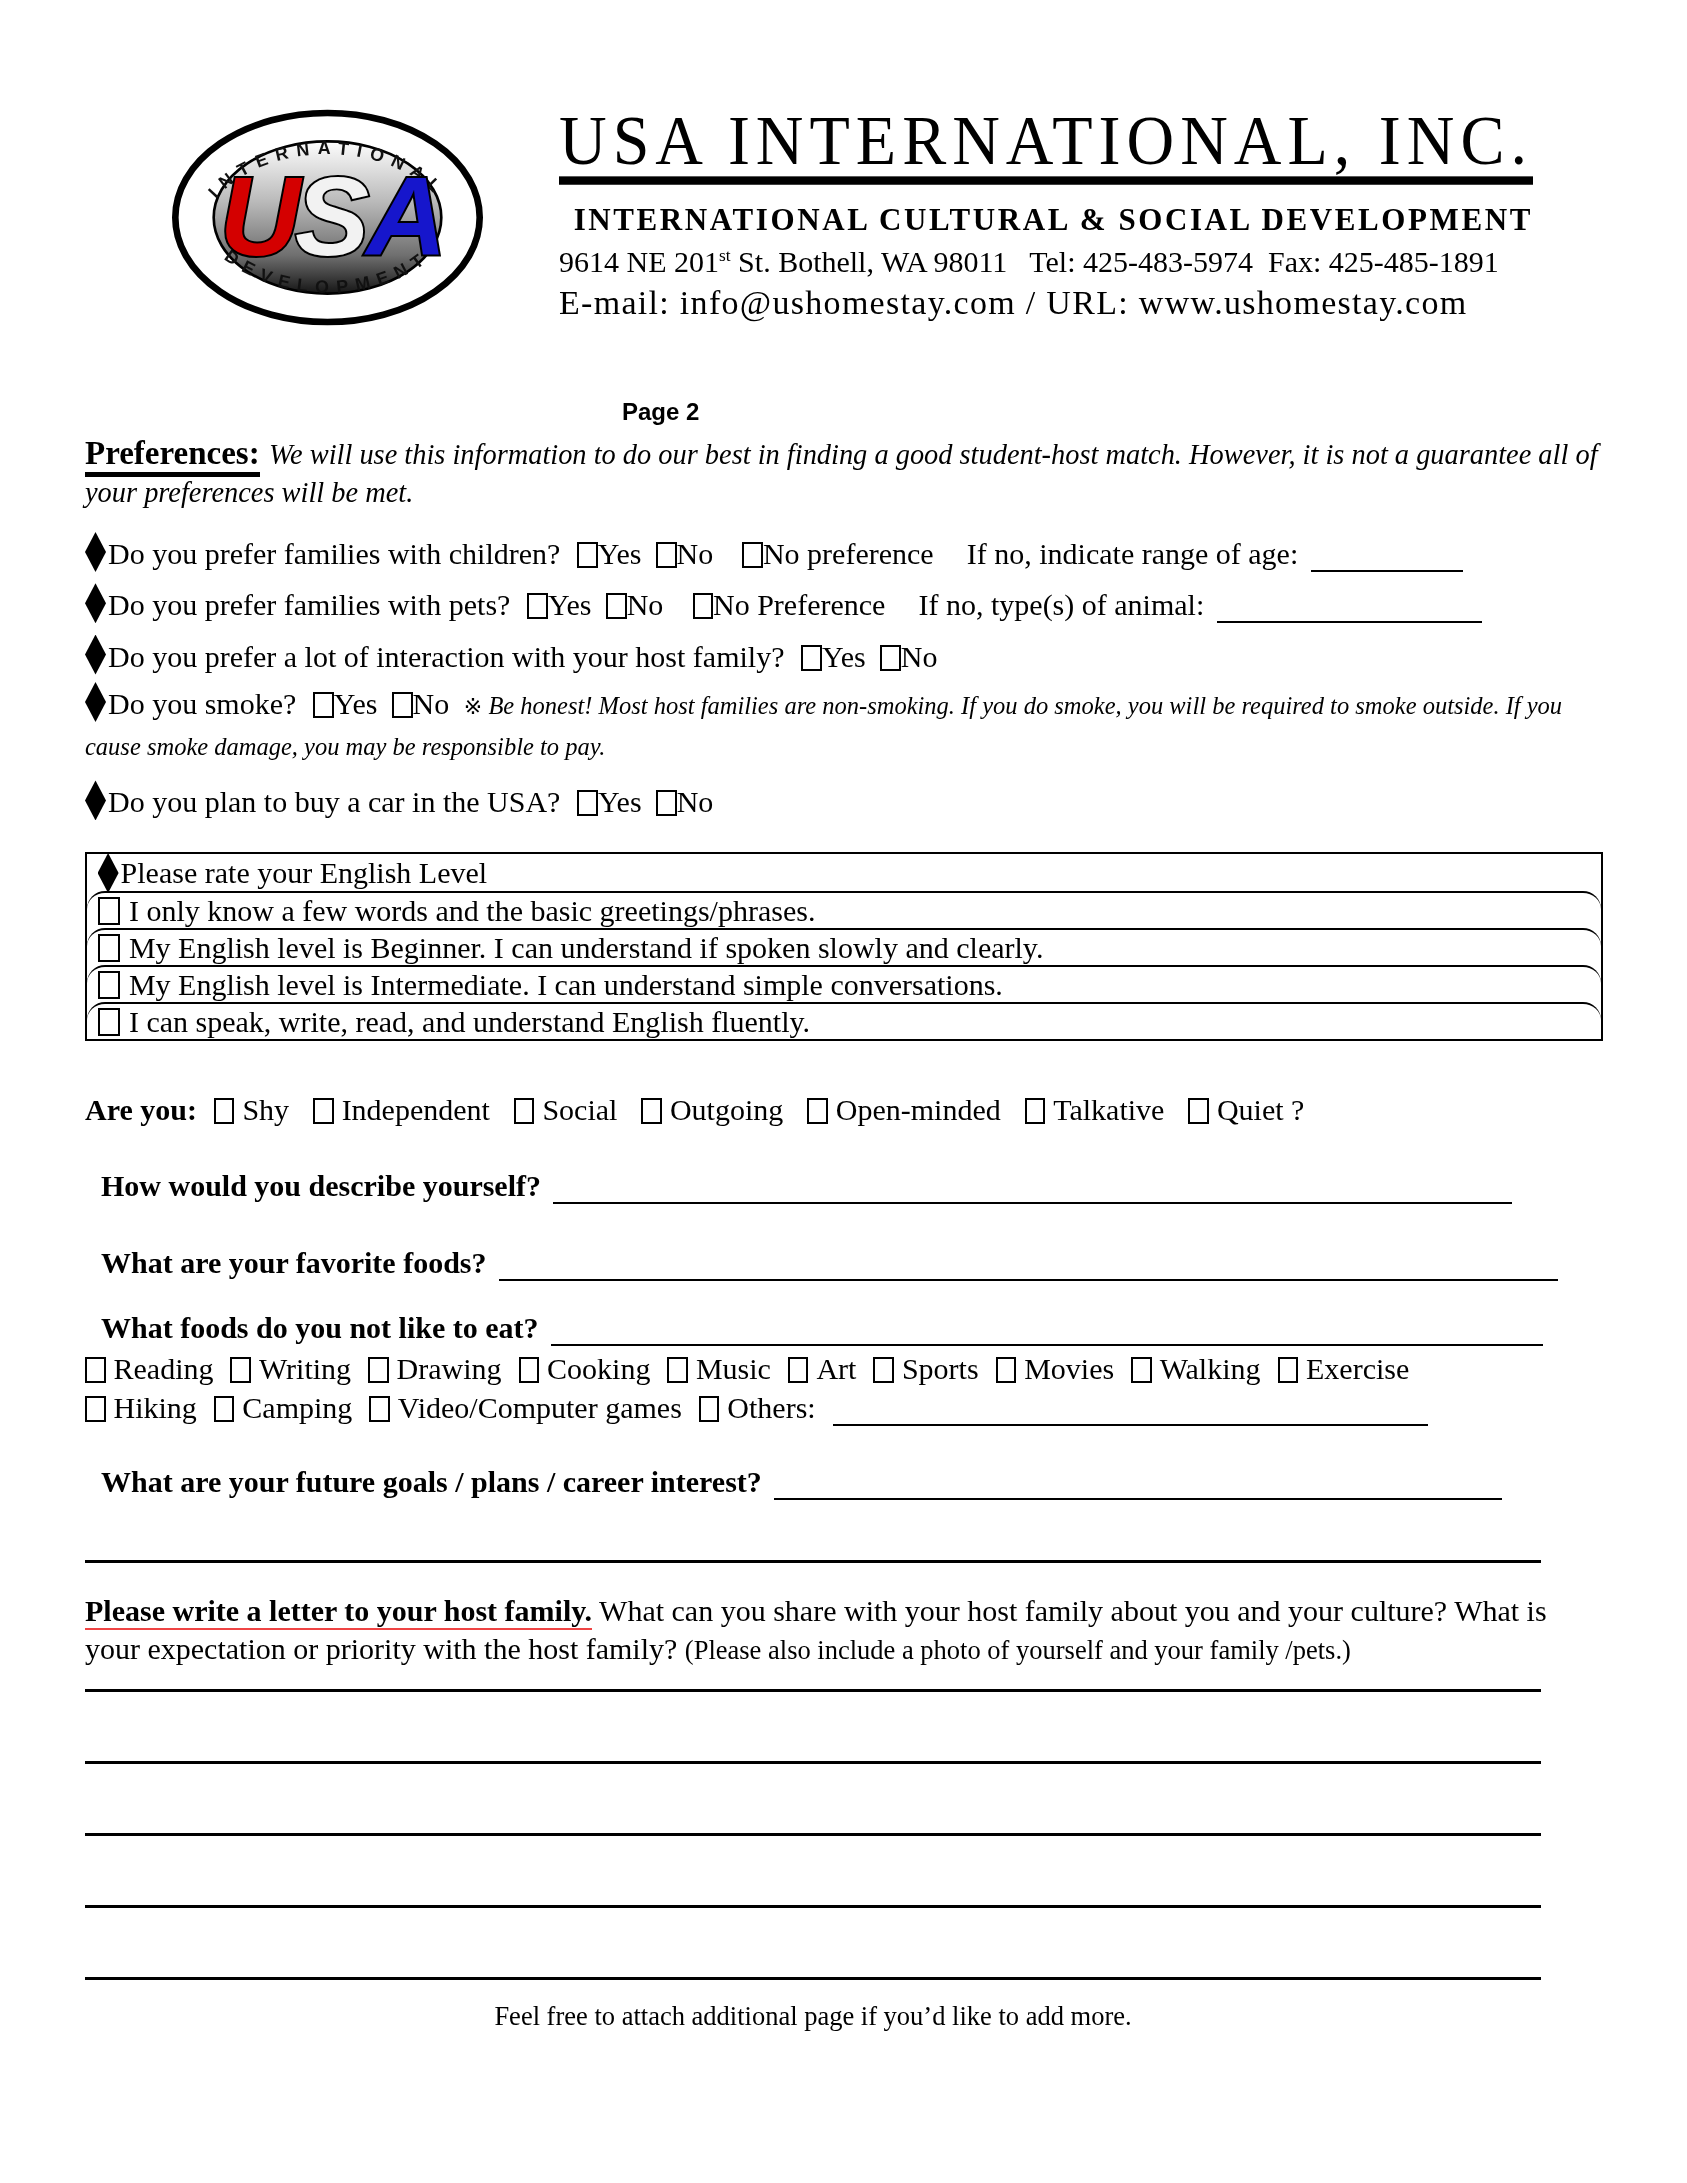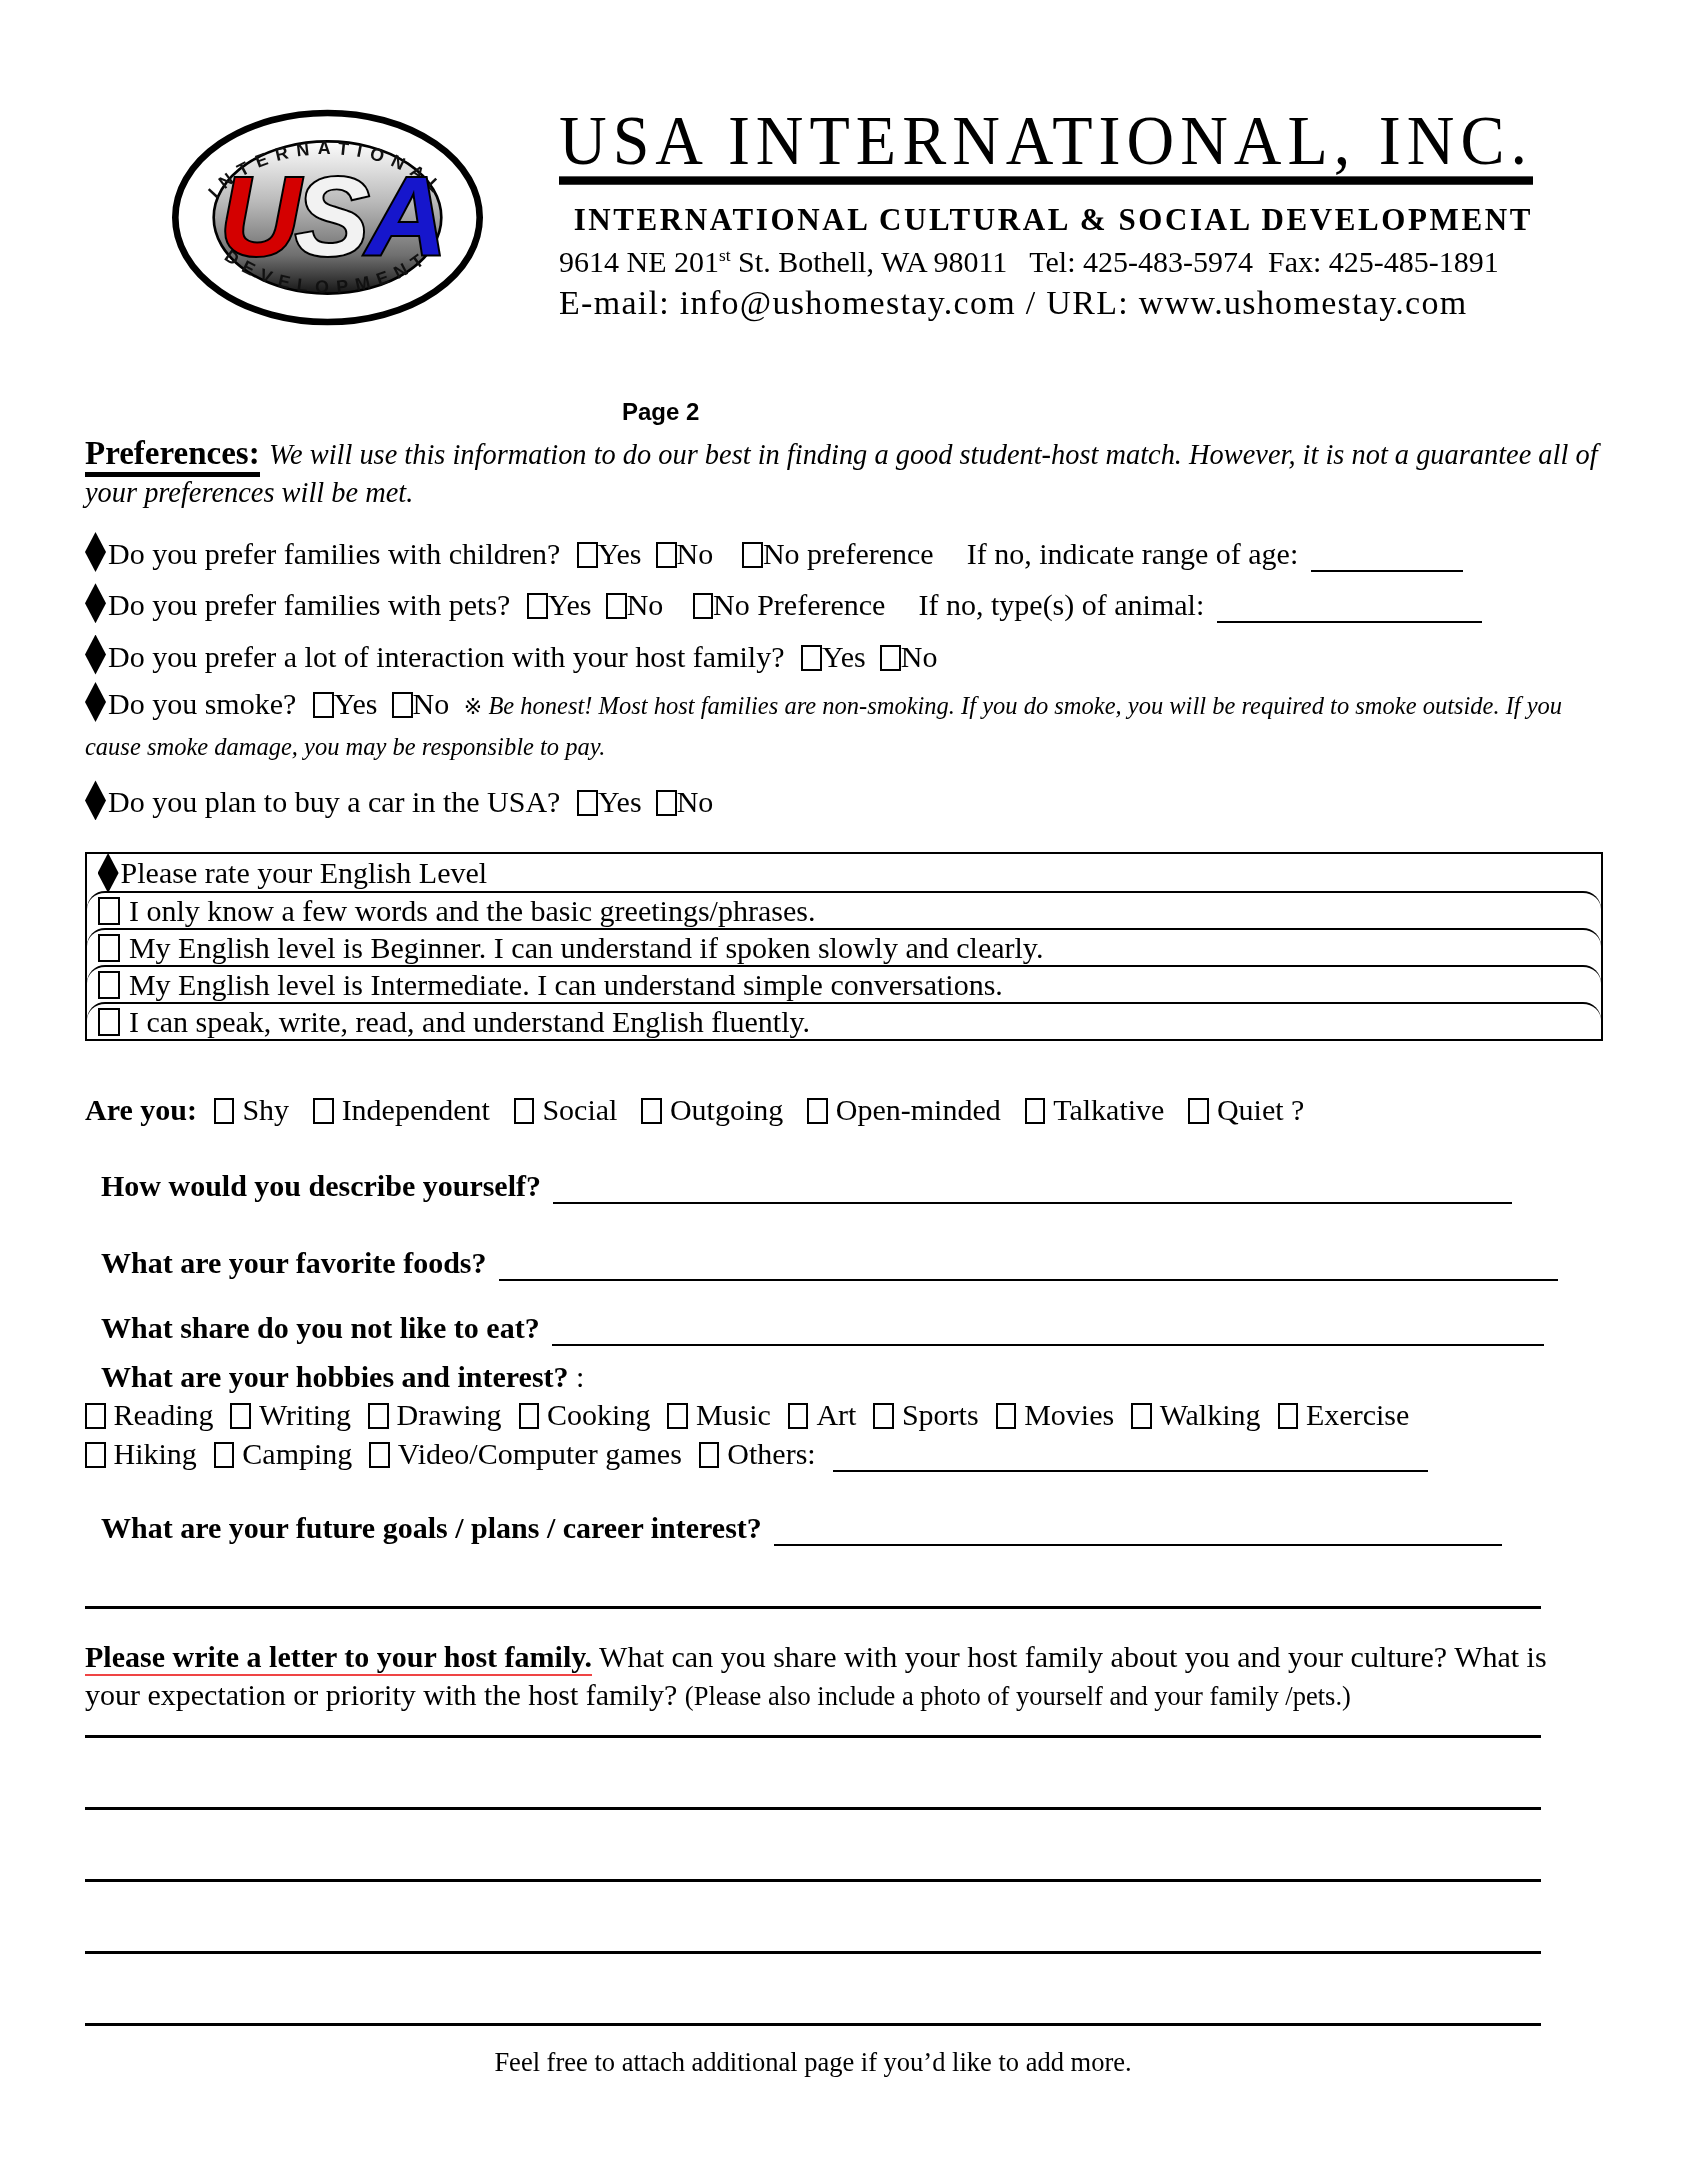--- a/index.html
+++ b/index.html
@@ -191,26 +191,23 @@
 
     <div class="frow mt53">
       <span class="flabel">How would you describe yourself?</span><span class="blank fblank b1450"></span>
     </div>
 
     <div class="frow mt55">
       <span class="flabel">What are your favorite foods?</span><span class="blank fblank b1600"></span>
     </div>
 
     <div class="frow mt36">
-      <span class="flabel">What share do you not like to eat?</span><span class="blank fblank b1500"></span>
-    </div>
-
-    <div class="hlabel">
-      <span class="flabel">What are your hobbies and interest?</span> <span>:</span>
-    </div>
+      <span class="flabel">What foods do you not like to eat?</span><span class="blank fblank b1500"></span>
+    </div>
+
     <div class="hrow">
       <span class="opt"><span class="cb"></span><span>Reading</span></span><span class="opt"><span class="cb"></span><span>Writing</span></span><span class="opt"><span class="cb"></span><span>Drawing</span></span><span class="opt"><span class="cb"></span><span>Cooking</span></span><span class="opt"><span class="cb"></span><span>Music</span></span><span class="opt"><span class="cb"></span><span>Art</span></span><span class="opt"><span class="cb"></span><span>Sports</span></span><span class="opt"><span class="cb"></span><span>Movies</span></span><span class="opt"><span class="cb"></span><span>Walking</span></span><span class="opt"><span class="cb"></span><span>Exercise</span></span>
     </div>
     <div class="hrow">
       <span class="opt"><span class="cb"></span><span>Hiking</span></span><span class="opt"><span class="cb"></span><span>Camping</span></span><span class="opt"><span class="cb"></span><span>Video/Computer games</span></span><span class="opt"><span class="cb"></span><span>Others:</span></span><span class="blank b900"></span>
     </div>
 
     <div class="frow mt51">
       <span class="flabel">What are your future goals / plans / career interest?</span><span class="blank fblank b1100"></span>
     </div>

